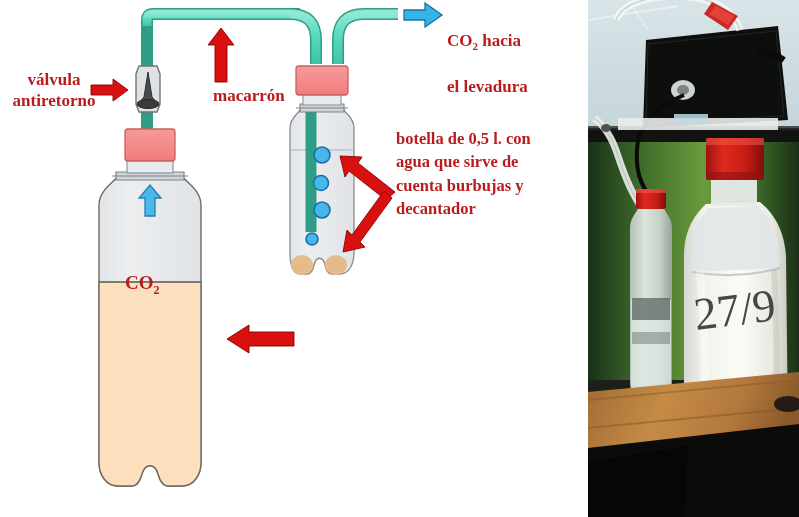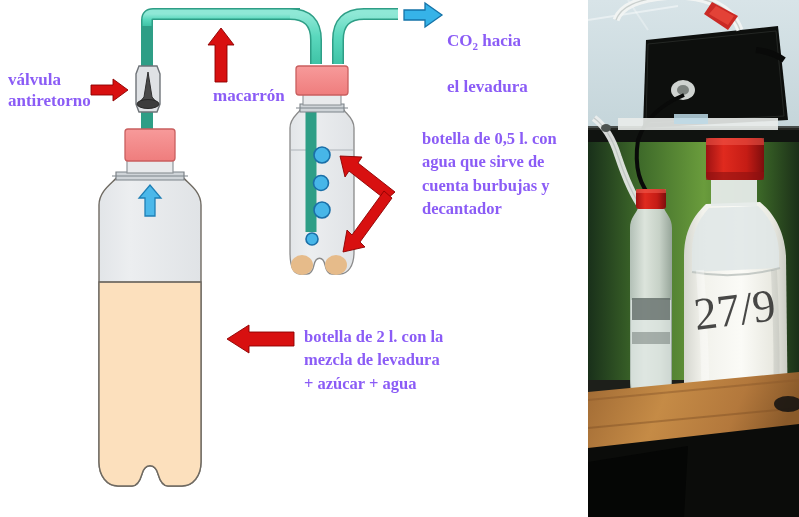--- a/index.html
+++ b/index.html
@@ -10,21 +10,21 @@
   #stage {
     position: relative;
     width: 799px;
     height: 517px;
     background: #ffffff;
     overflow: hidden;
     font-family: "Liberation Serif", "DejaVu Serif", serif;
   }
   .lbl {
     position: absolute;
-    color: #8b5cf6;
+    color: #b91c1c;
     font-family: "Liberation Serif", "DejaVu Serif", serif;
     font-weight: bold;
     line-height: 1.22;
     white-space: pre-line;
   }
 
   
   #diagram {
     position: absolute;
     left: 0; top: 0;
@@ -197,39 +197,39 @@
 
       <g>
         <path d="M 392 198 L 360 242 L 365 247 L 343 252 L 347 230 L 352 235 L 384 191 Z" fill="#d81010" stroke="#8c0000" stroke-width="0.9"></path>
       </g>
 
       <g>
         <path d="M 294 332 L 249 332 L 249 325 L 227 339 L 249 353 L 249 346 L 294 346 Z" fill="#d81010" stroke="#8c0000" stroke-width="0.9"></path>
       </g>
     </svg>
 
-    <div class="lbl" style="left:8px; top:70px; width:92px; font-size:17px; text-align:left;font-family:Liberation Serif, serif;">válvula
+    <div class="lbl" style="left:8px; top:70px; width:92px; font-size:17px; text-align:center;font-family:Liberation Serif, serif;">válvula
 antiretorno</div>
 
     <div class="lbl" style="left:180px; top:86px; font-size:17px;margin-left:33px;">macarrón</div>
 
     <div class="lbl" style="left:447px; top:8px; font-size:17px; line-height:1.3;">
       <span>CO</span><sub style="font-size:11px;">2</sub><span> hacia</span><br>
       <span>el  levadura</span>
     </div>
 
-    <div class="lbl" style="left:396px; top:127px; width:186px; font-size:16.5px; line-height:1.42;margin-left:26px;">botella  de  0,5  l.  con
+    <div class="lbl" style="left:396px; top:127px; width:186px; font-size:16.5px; line-height:1.42;">botella  de  0,5  l.  con
 agua  que  sirve  de
 cuenta  burbujas  y
 decantador</div>
 
-    <div class="lbl" style="left:304px; top:325px; width:200px; font-size:16.5px; line-height:1.42;">botella  de  2 l.  con la
-mezcla  de  levadura
-+ azúcar + agua</div>
-
+
+    <div class="lbl" style="left:125px; top:248px; font-size:19px;">
+      <span>CO</span><sub style="font-size:12px;">2</sub>
+    </div>
   </div>
 
   <div id="photo">
     <svg width="211" height="517" viewBox="0 0 211 517" style="position:absolute;left:0;top:0;">
       <defs>
         <linearGradient id="wallG" x1="0" y1="0" x2="0" y2="1">
           <stop offset="0%" stop-color="#d8e4e8"></stop>
           <stop offset="60%" stop-color="#c3d4d9"></stop>
           <stop offset="100%" stop-color="#aebfc4"></stop>
         </linearGradient>

